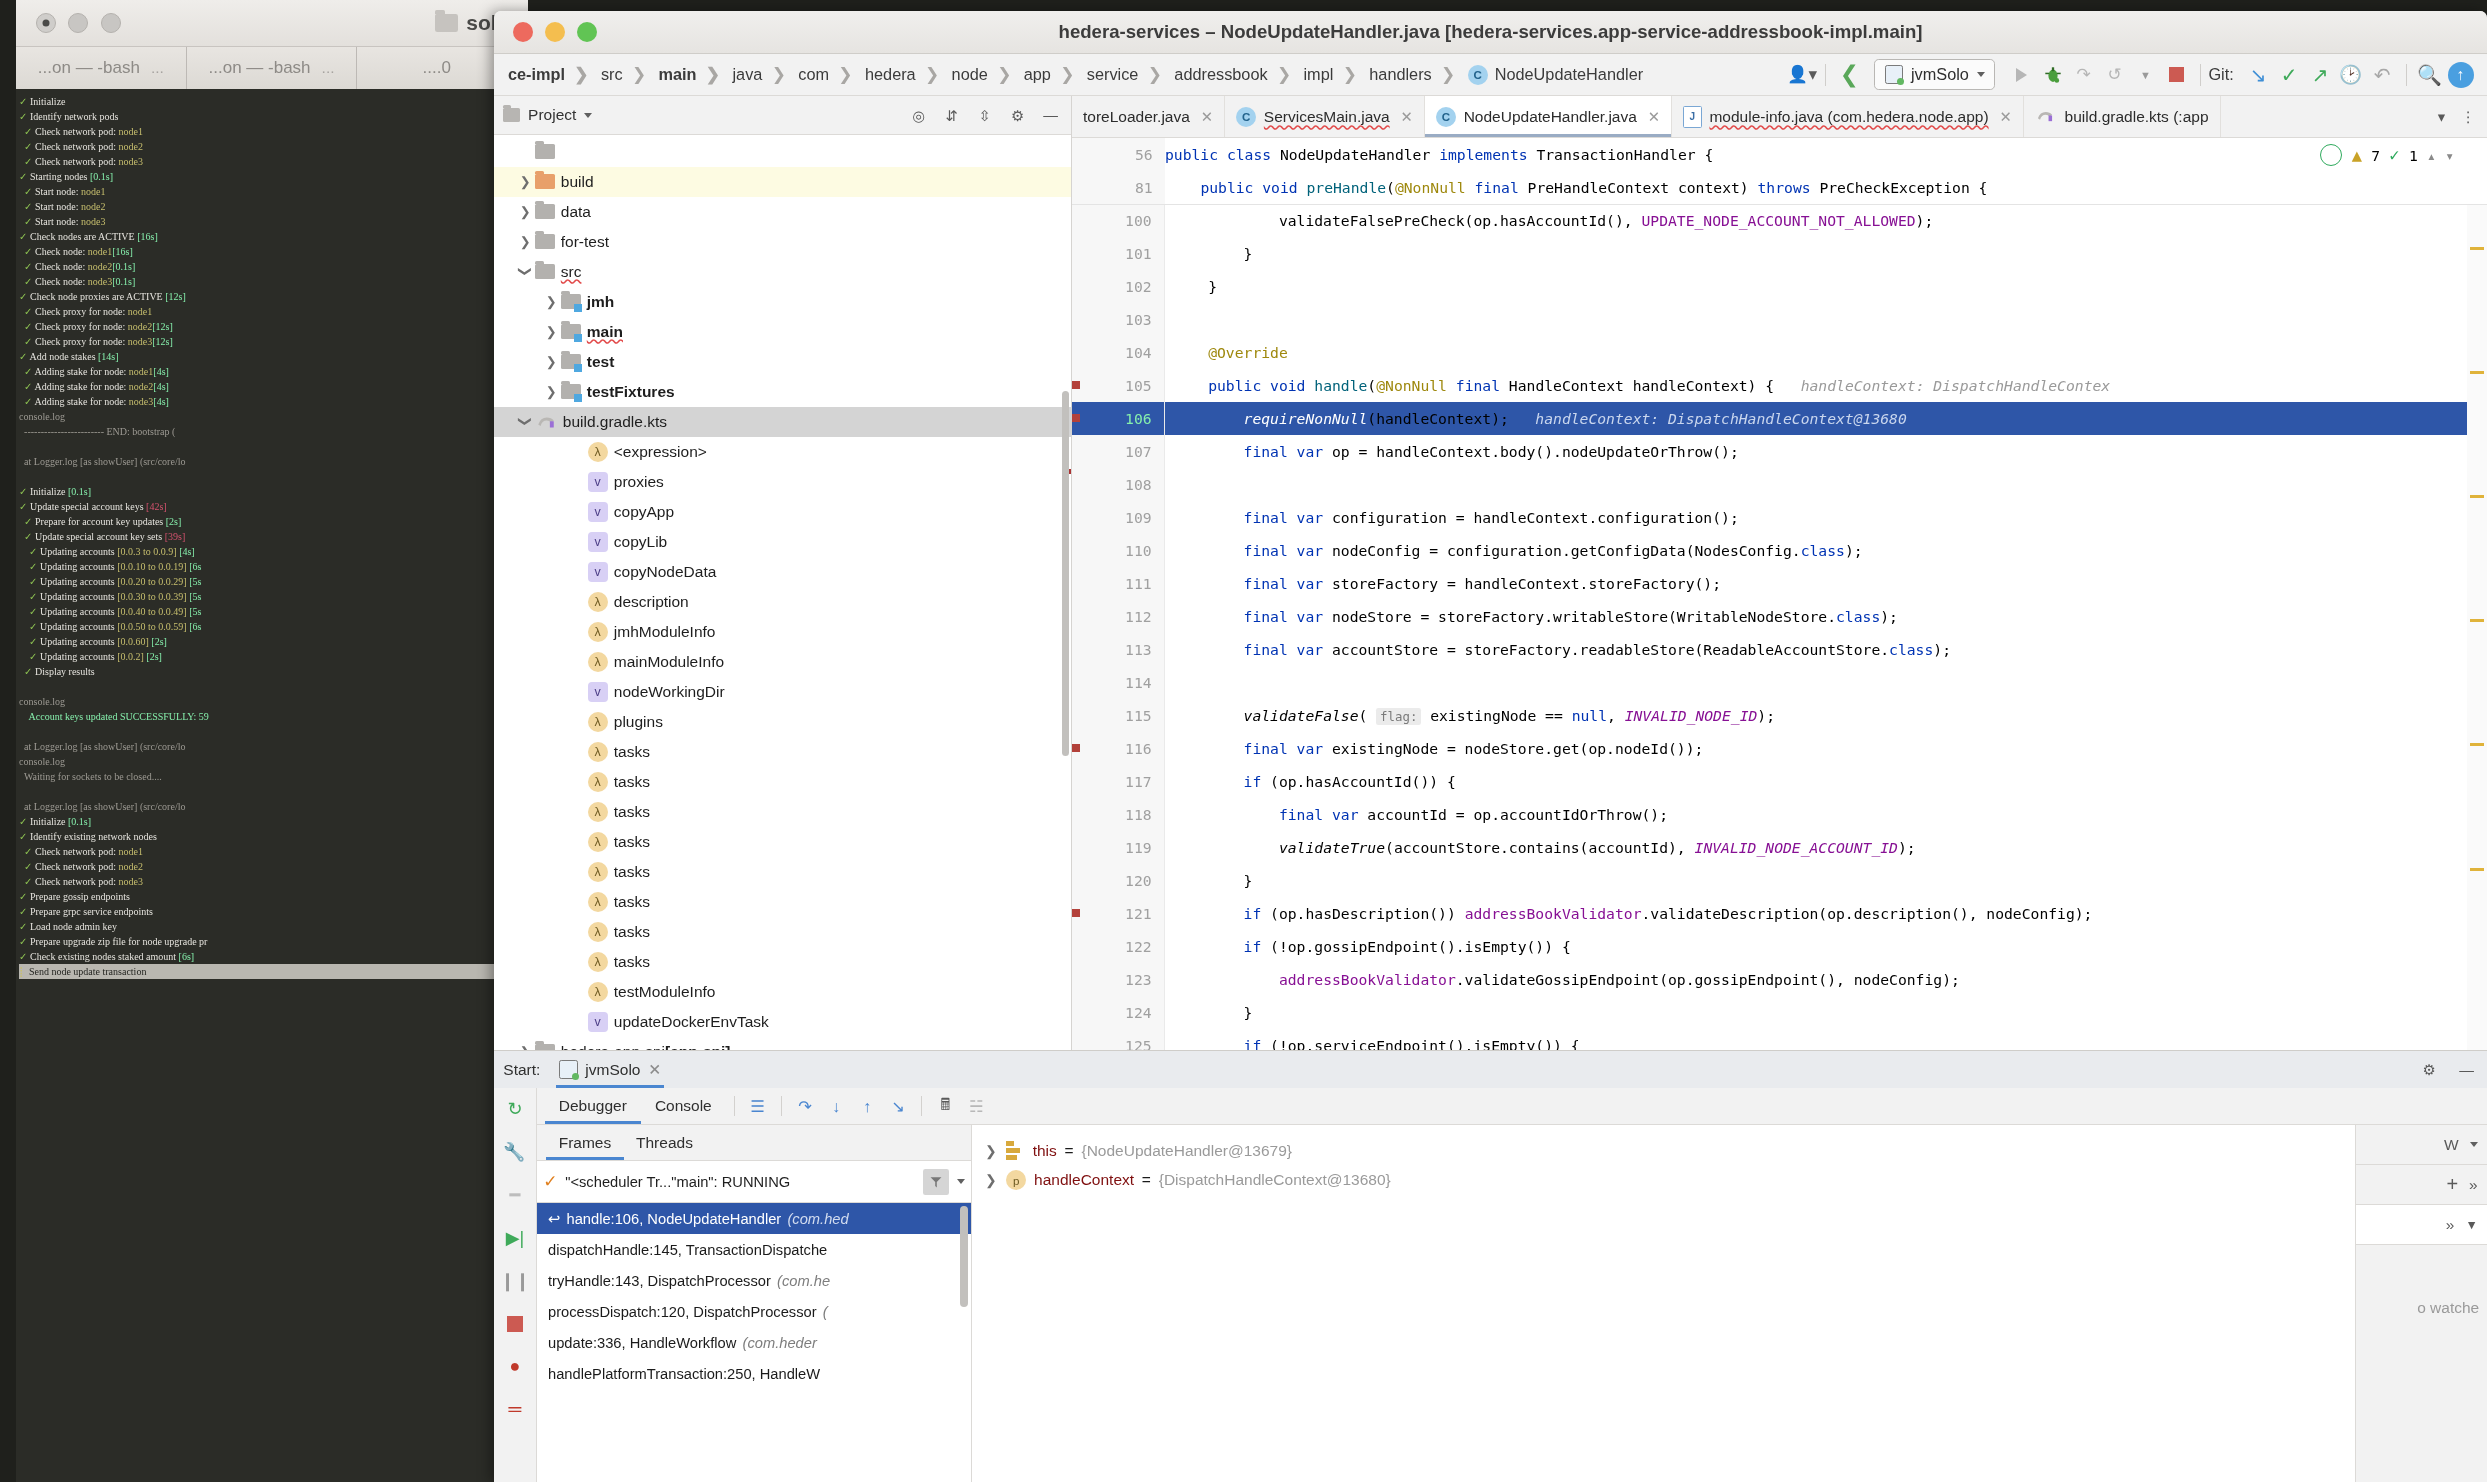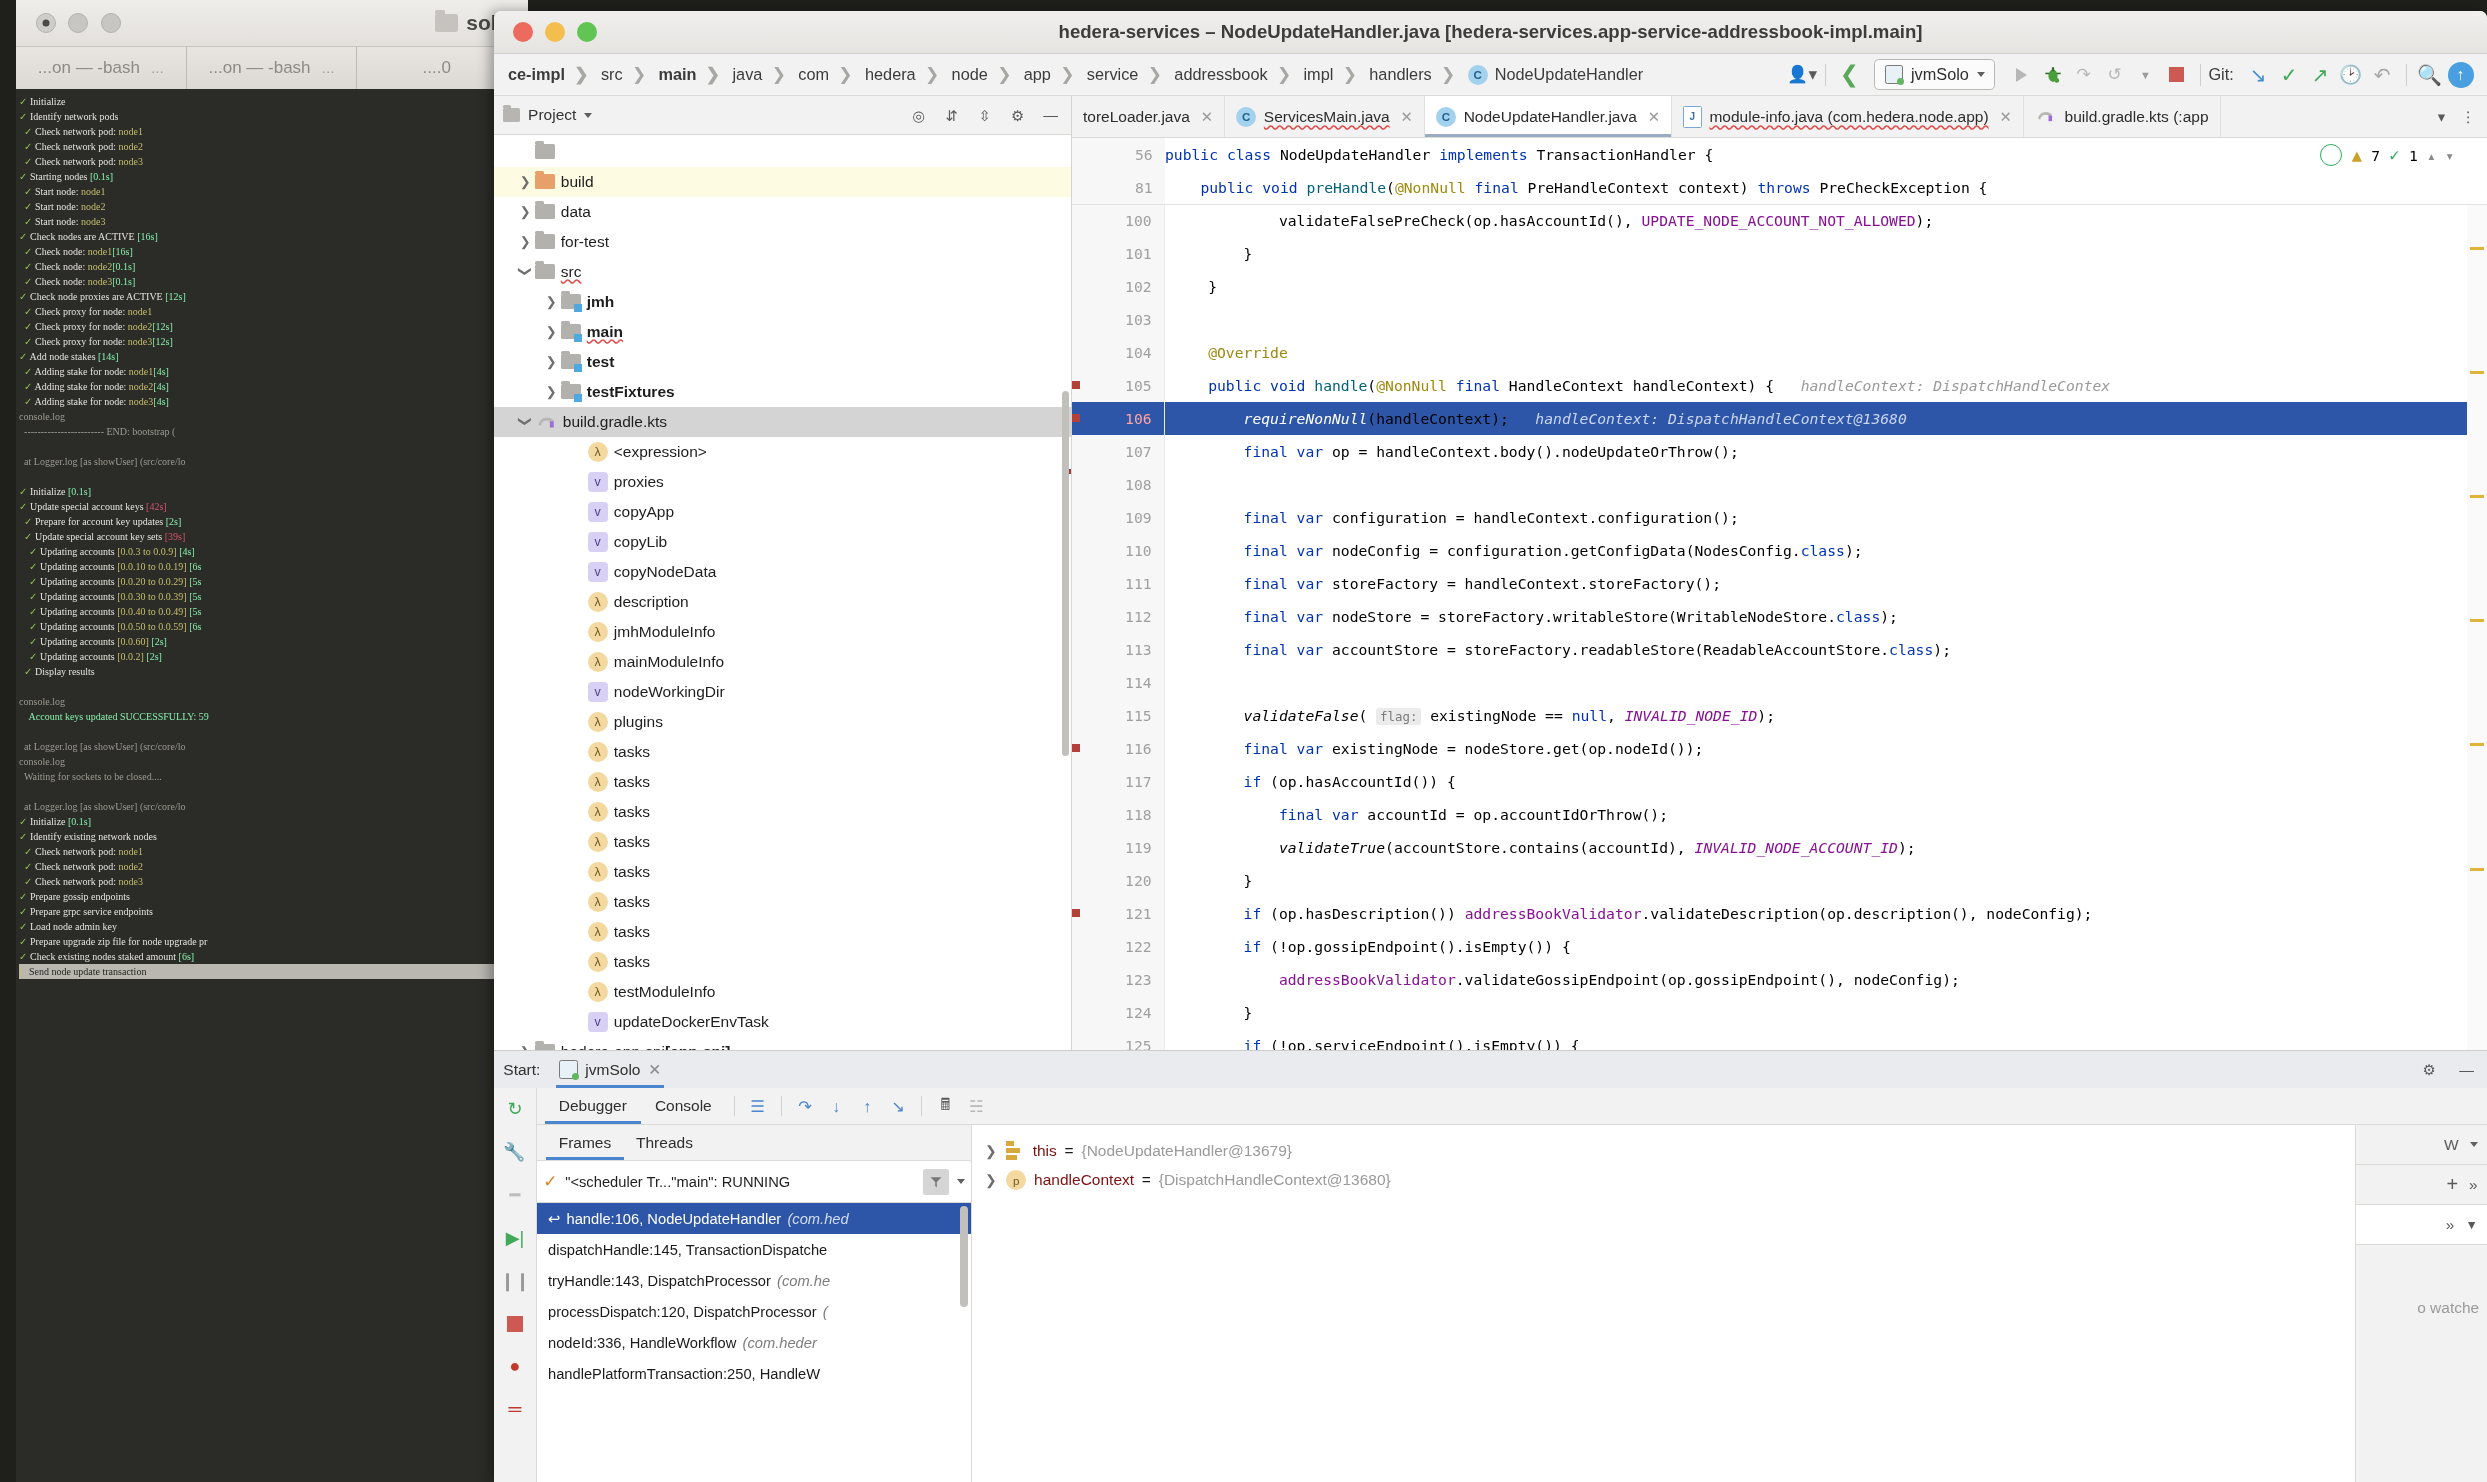--- a/index.html
+++ b/index.html
@@ -140,21 +140,21 @@
      color:#3a6ea5;font-size:10px;font-weight:bold;display:flex;align-items:center;
      justify-content:center;border-radius:1.6px;}
   #tabs-right { margin-left:auto; display:flex; align-items:center; gap:4.7px; padding:0 7.8px; }
 
   #editor-body { flex:1; display:flex; position:relative; overflow:hidden;
      font-family:"DejaVu Sans Mono", monospace; font-size:14.7px; }
   #gutter { width:93px; background:#f7f7f7; border-right:0.8px solid #eaeaea; flex:none;
      position:relative; }
   .gl { height:33px; line-height:33px; text-align:right; padding-right:12.4px;
      color:#a0a0a0; font-size:14.7px; }
-  .gl.sel { background:#2e56a8; color:#fca5a5; }
+  .gl.sel { background:#2e56a8; color:#86efac; }
   #sticky { position:absolute; left:0; right:0; top:0; z-index:5; background:#fff;
      border-bottom:0.8px solid #e4e4e4; }
   .sline { height:33px; line-height:33px; display:flex; white-space:pre; }
   .sline .gn { width:93px; flex:none; text-align:right; padding-right:12.4px; color:#a0a0a0;
      background:#f7f7f7; }
   #code { flex:1; position:relative; overflow:hidden; background:#fff; }
   .cl { height:33px; line-height:33px; white-space:pre; padding-left:7.8px; }
   .cl.sel { background:#2e56a8; }
   .kw { color:#0033b3; }
   .anno { color:#9e880d; }
@@ -793,21 +793,21 @@
                 </div>
                 <div class="frow">
                   <span>tryHandle:143, DispatchProcessor </span>
                   <span class="fpkg">(com.he</span>
                 </div>
                 <div class="frow">
                   <span>processDispatch:120, DispatchProcessor </span>
                   <span class="fpkg">(</span>
                 </div>
                 <div class="frow">
-                  <span>nodeId:336, HandleWorkflow </span>
+                  <span>update:336, HandleWorkflow </span>
                   <span class="fpkg">(com.heder</span>
                 </div>
                 <div class="frow">
                   <span>handlePlatformTransaction:250, HandleW</span>
                 </div>
               </div>
           </div>
           <div id="vars-pane">
               <div class="vrow">
                 <span class="vchev">❯</span>

